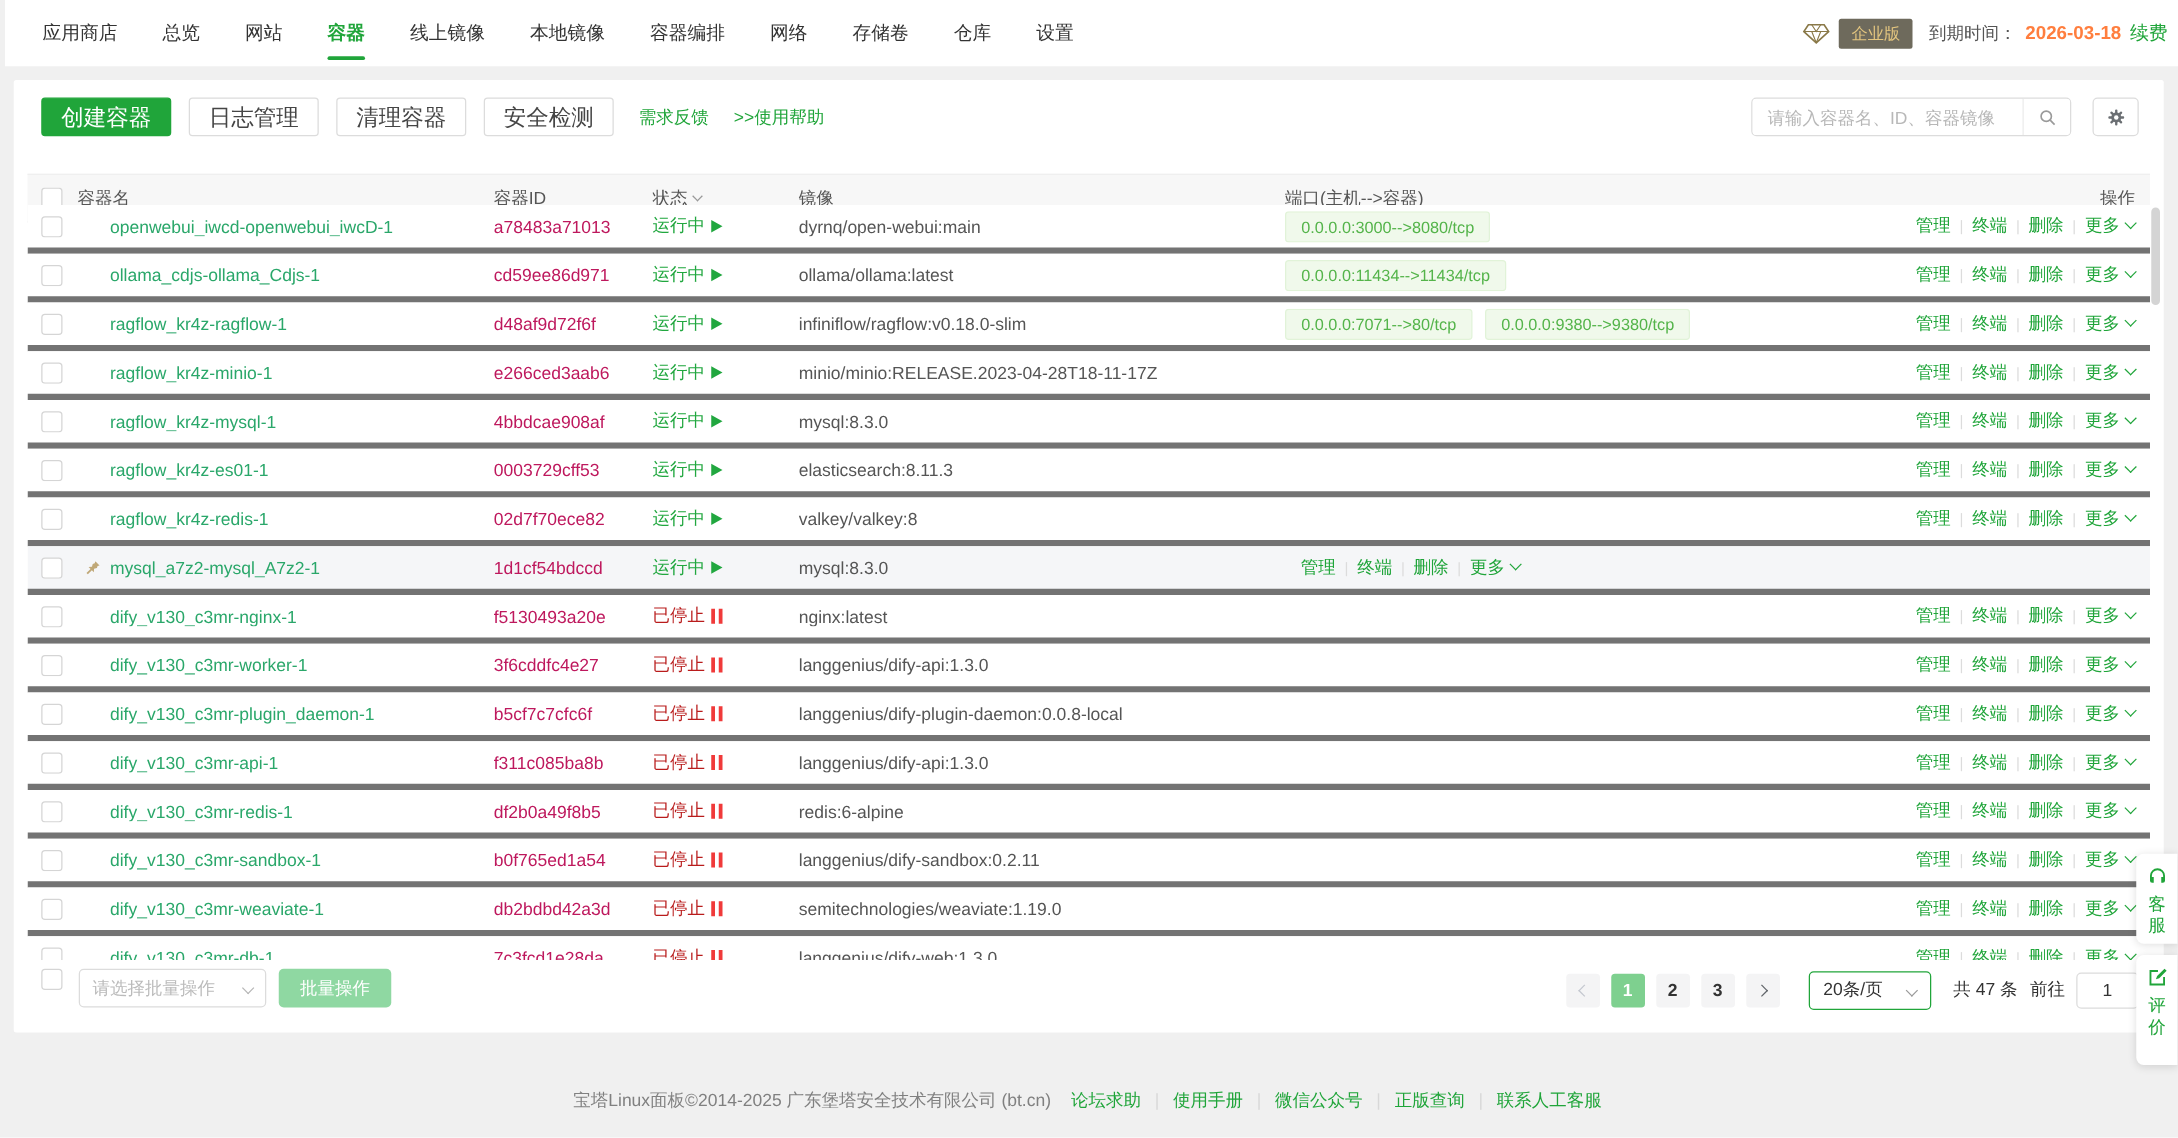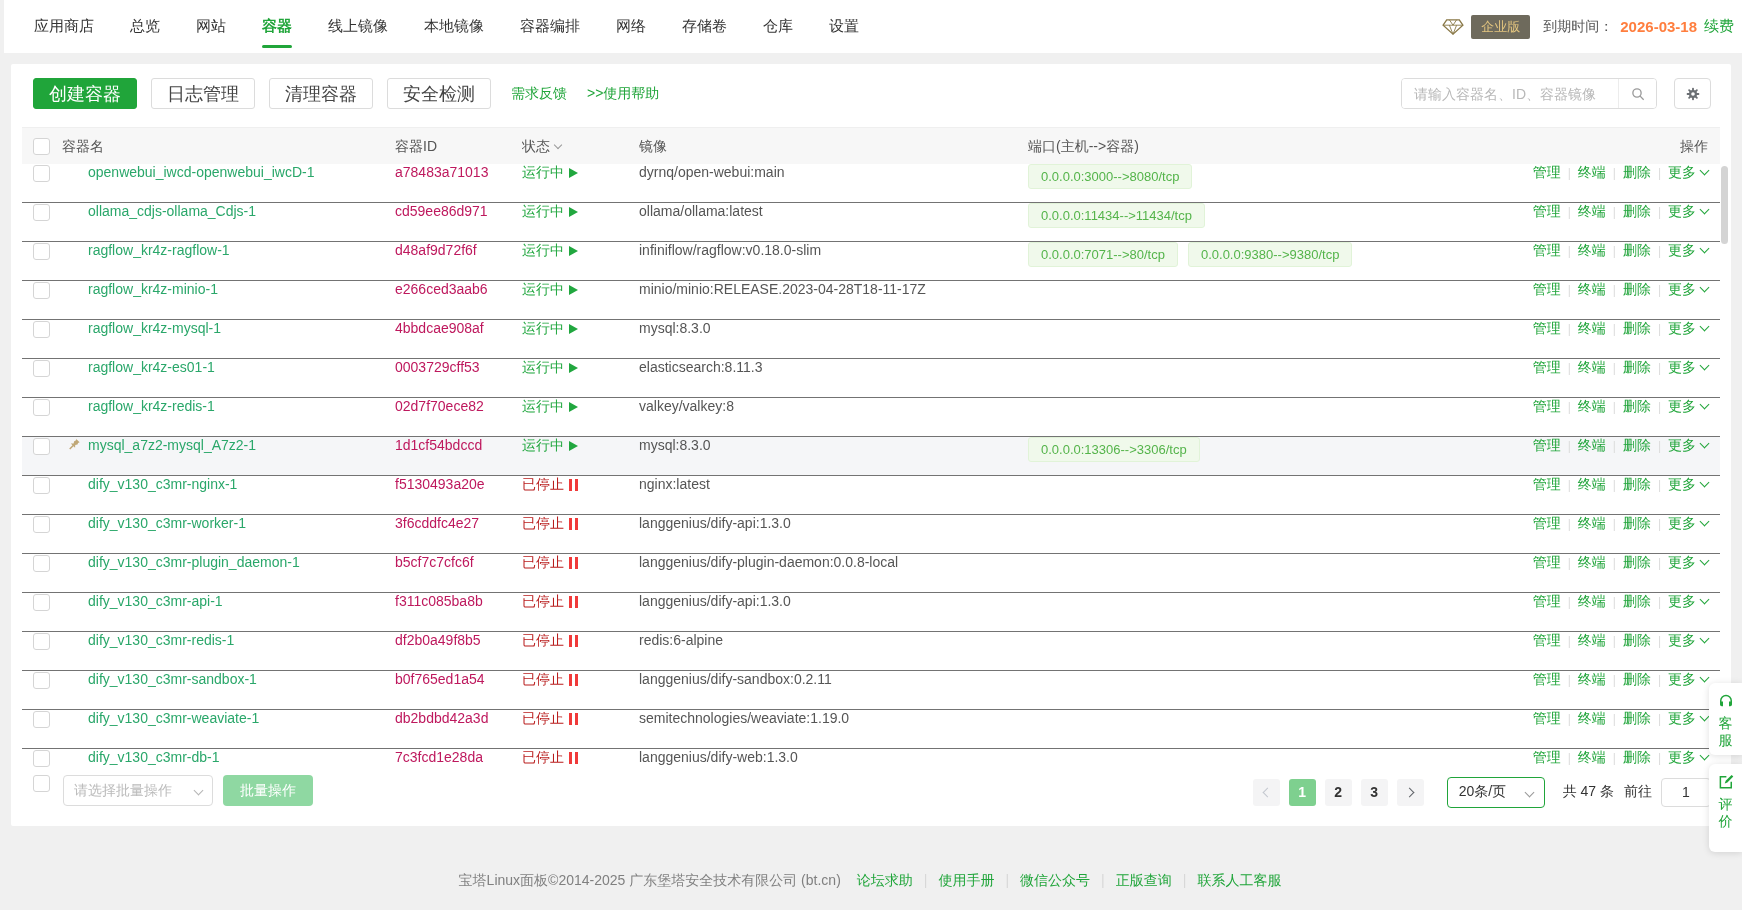--- a/index.html
+++ b/index.html
@@ -24,23 +24,23 @@
 .btn{height:31px;border-radius:3px;font-size:18px;padding:0 15px;cursor:pointer;border:1px solid transparent;font-family:inherit}
 .btn.primary{background:#20a53a;color:#fff;border-color:#20a53a}
 .btn.ghost{background:#fff;border:1px solid #dcdcdc;color:#454545;margin-left:14px}
 .tool-link{color:#20a53a;font-size:14px;margin-left:20px;white-space:nowrap}
 .search-wrap{position:absolute;right:54px;top:0;display:flex;height:31px;border:1px solid #dcdcdc;border-radius:4px;overflow:hidden;background:#fff}
 .search-input{border:none;outline:none;width:216px;padding:0 12px;font-size:14px;color:#333;font-family:Liberation Sans, sans-serif;background:#fff}
 .search-input::placeholder{color:#b8b8b8}
 .search-btn{width:38px;display:flex;align-items:center;justify-content:center;border-left:1px solid #ececec;cursor:pointer;background:#fff}
 .gear-btn{position:absolute;right:0;top:0;width:37px;height:31px;border:1px solid #dcdcdc;border-radius:4px;background:#fff;display:flex;align-items:center;justify-content:center;cursor:pointer}
 
-.thead{position:absolute;top:63px;left:11px;right:11px;height:39px;background:#f7f7f7;display:flex;align-items:center;color:#555;font-size:14px;border-top:1px solid #efefef;border-bottom:1px solid #efefef}
+.thead{position:absolute;top:75px;left:11px;right:11px;height:39px;background:#f7f7f7;display:flex;align-items:center;color:#555;font-size:14px;border-top:1px solid #efefef;border-bottom:1px solid #efefef}
 .tbody{position:absolute;top:100px;left:11px;right:11px;height:604px;overflow:hidden}
-.trow{display:flex;align-items:flex-start;height:39px;border-bottom:1px solid #737373;background:#fff}
+.trow{display:flex;align-items:center;height:39px;border-bottom:5px solid #737373;background:#fff}
 .trow.pinned{background:#f5f6f8}
 .cell{flex-shrink:0;white-space:nowrap;overflow:hidden}
 .c-check{width:40px;padding-left:11px}
 .c-pin{width:26px;display:flex;align-items:center}
 .c-name{width:307px}
 .c-namehead{width:333px}
 .c-id{width:127px;color:#be185d}
 .c-status{width:117px}
 .c-image{width:389px;color:#555}
 .c-ports{flex:1 1 auto;min-width:0;display:flex;align-items:center}
@@ -277,23 +277,20 @@
             </svg>
           </span>
         </div>
         <div class="cell c-name"><a class="name-link">mysql_a7z2-mysql_A7z2-1</a></div>
         <div class="cell c-id">1d1cf54bdccd</div>
         <div class="cell c-status"><span class="status running">
             <span>运行中</span>
             <span class="play-icon"></span>
           </span></div>
         <div class="cell c-image">mysql:8.3.0</div>
-        <div class="cell c-ports">
-          <span class="port-badge">0.0.0.0:13306--&gt;3306/tcp</span>
-        </div>
         <div class="cell c-actions"><a class="act-link">管理</a><span class="sep">|</span><a class="act-link">终端</a><span class="sep">|</span><a class="act-link">删除</a><span class="sep">|</span><a class="act-link">更多<span class="chev dn"></span></a></div>
       </div>
       <div class="trow">
         <div class="cell c-check"><span class="cb"></span></div>
         <div class="cell c-pin"></div>
         <div class="cell c-name"><a class="name-link">dify_v130_c3mr-nginx-1</a></div>
         <div class="cell c-id">f5130493a20e</div>
         <div class="cell c-status"><span class="status stopped">
             <span>已停止</span>
             <span class="pause-icon"></span>

